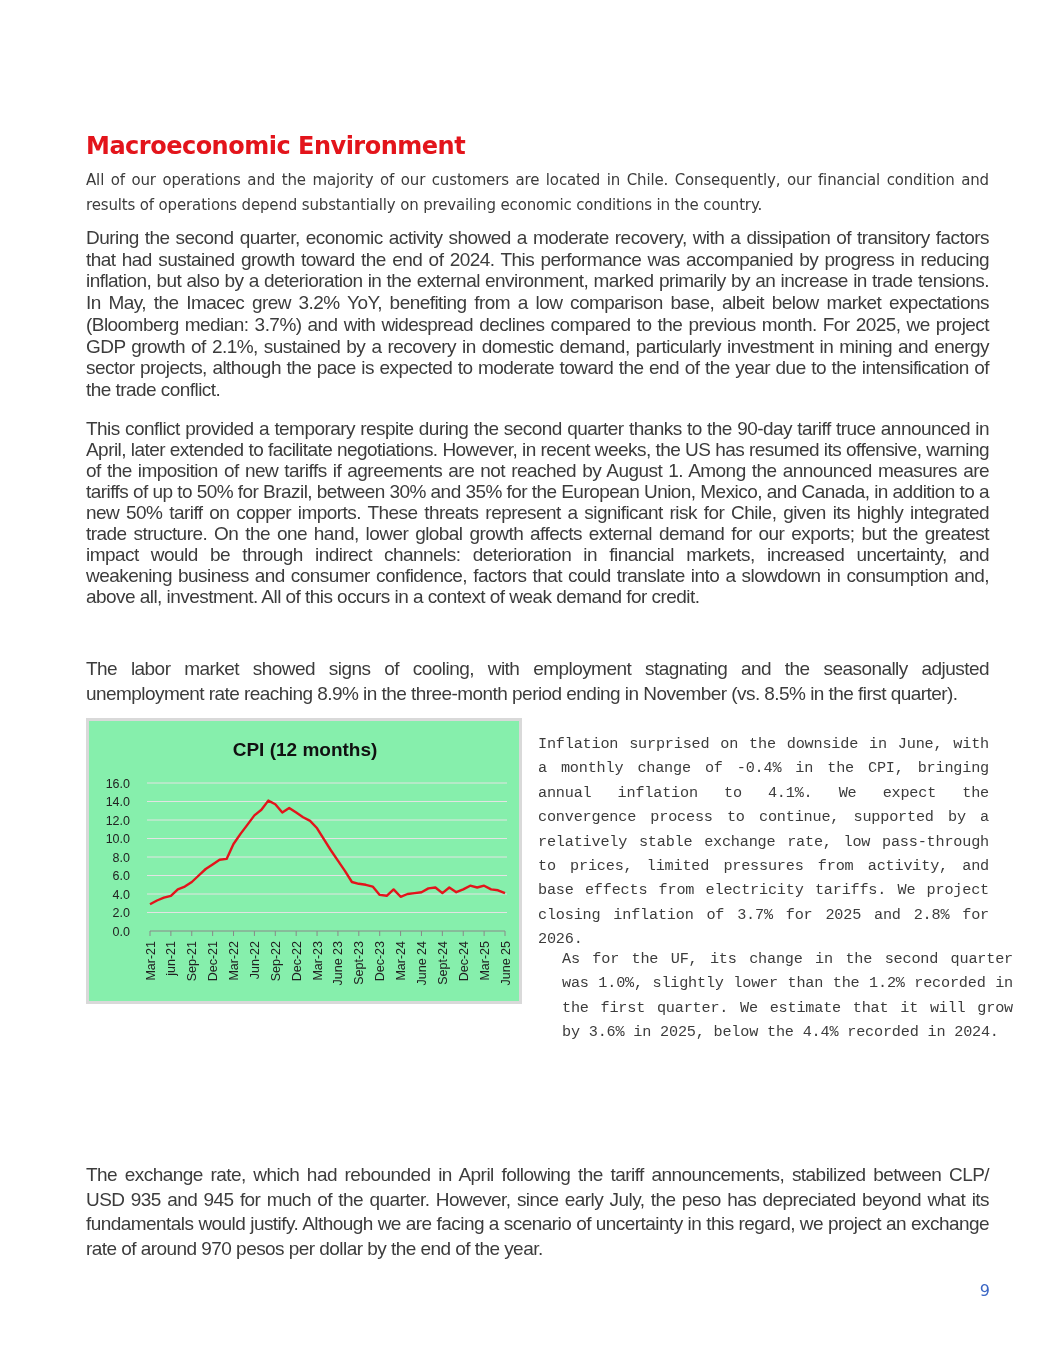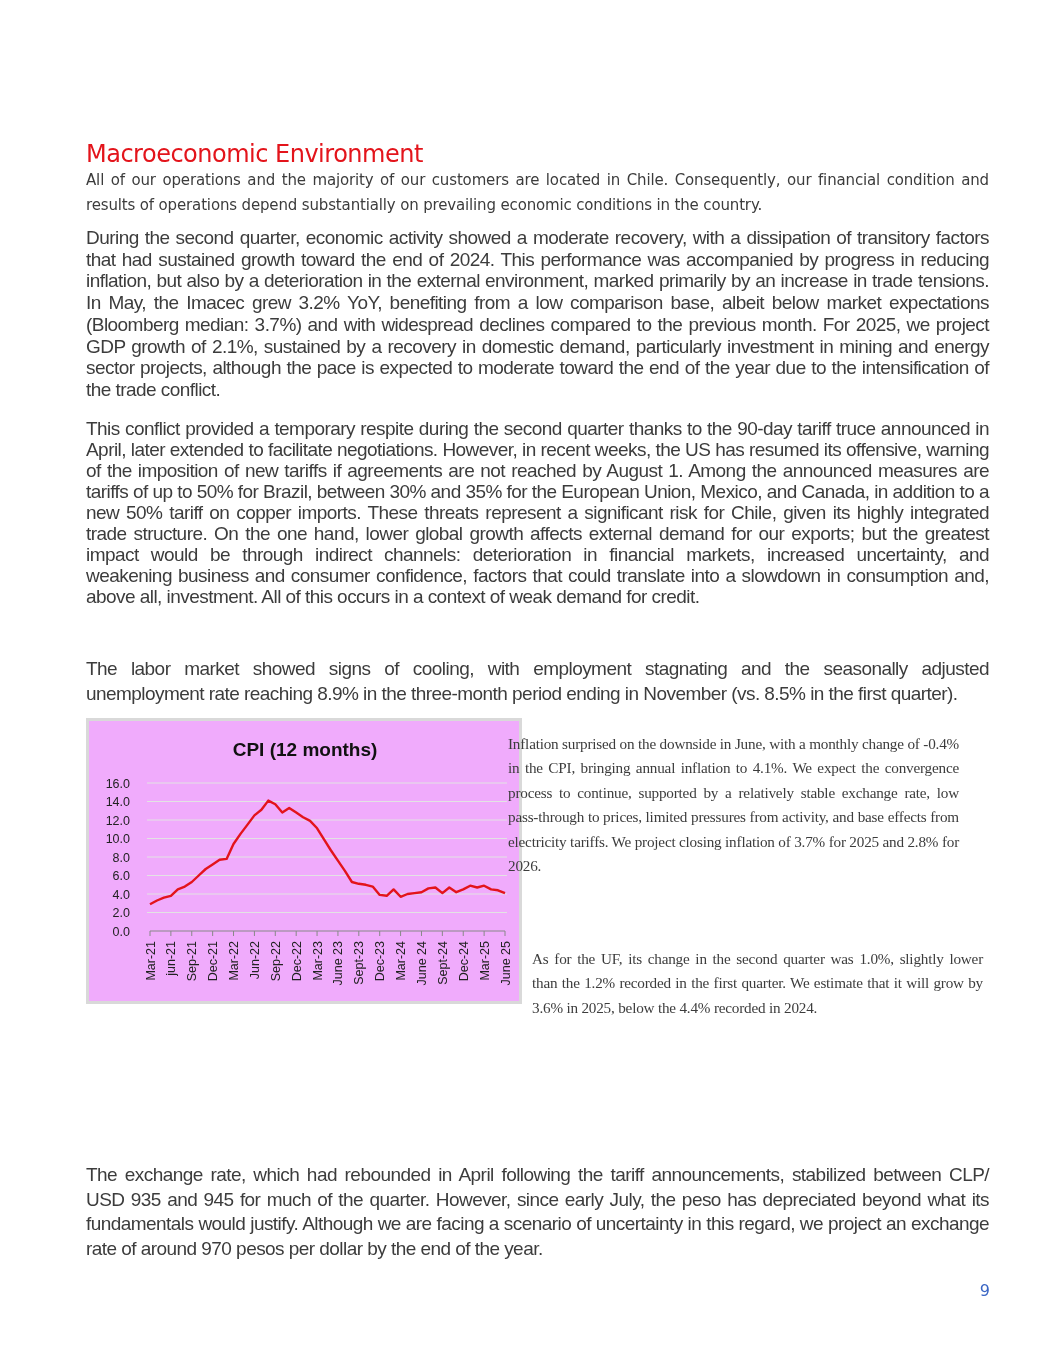--- a/index.html
+++ b/index.html
@@ -1,48 +1,48 @@
 <!DOCTYPE html>
 <html><head>
   <meta charset="utf-8">
   <style>
     html, body { margin: 0; padding: 0; background: #ffffff; }
     body {
       width: 1055px; height: 1365px; position: relative; overflow: hidden;
       font-family: "DejaVu Sans", sans-serif; color: #3a3a3a;
     }
     .page-title {
-      position: absolute; left: 86px; top: 124px;
-      font-size: 24px; color: #e3141b; font-weight: normal; letter-spacing: -0.5px;
+      position: absolute; left: 86px; top: 116px;
+      font-size: 24px; color: #e3141b; font-weight: bold; letter-spacing: -0.5px;
       font-family: "DejaVu Sans", sans-serif;
     }
     .para {
       position: absolute; left: 86px; width: 903px;
       font-size: 15.2px; line-height: 24.5px; text-align: justify; margin: 0;
       font-family: "Liberation Sans", sans-serif; color: #3c3c3c;
     }
     .para.condensed {
       font-family: "Liberation Sans Narrow", "Liberation Sans", sans-serif;
       font-size: 19px; line-height: 21.7px; letter-spacing: -0.35px;
     }
     #p1 { top: 168px; font-size: 16px; line-height: 24.5px; letter-spacing: -0.15px; font-family: "DejaVu Sans", sans-serif; font-size: 15px; }
     #p2 { top: 227px; letter-spacing: -0.55px; }
     #p3 { top: 418px; line-height: 21px; letter-spacing: -0.55px; }
     #p4 { top: 657px; letter-spacing: -0.55px; line-height: 24.5px; }
     #p7 { top: 1163px; letter-spacing: -0.55px; line-height: 24.5px; }
     .side-para {
-      position: absolute; left: 508px; width: 451px; margin: 0;
-      font-family: Liberation Serif, serif; font-size: 15.2px; line-height: 24.4px;
+      position: absolute; left: 538px; width: 451px; margin: 0;
+      font-family: Liberation Mono, monospace; font-size: 15.2px; line-height: 24.4px;
       text-align: justify; color: #3c3c3c; letter-spacing: -0.2px;
     }
     #p5 { top: 732px; }
     #p6 { top: 947px; margin-left: 24px; }
     .chart-box {
       position: absolute; left: 86px; top: 718px; width: 436px; height: 286px;
-      border: 3px solid #d9d9d9; box-sizing: border-box; background: #f0abfc;
+      border: 3px solid #d9d9d9; box-sizing: border-box; background: #86efac;
     }
     .chart-box svg { position: absolute; left: 0; top: 0; }
     .page-number {
       position: absolute; left: 970px; top: 1281px; width: 20px; text-align: right;
       font-size: 16px; color: #3a66c4; font-family: "DejaVu Sans", sans-serif;
     }
   </style>
 </head>
 <body>
 

